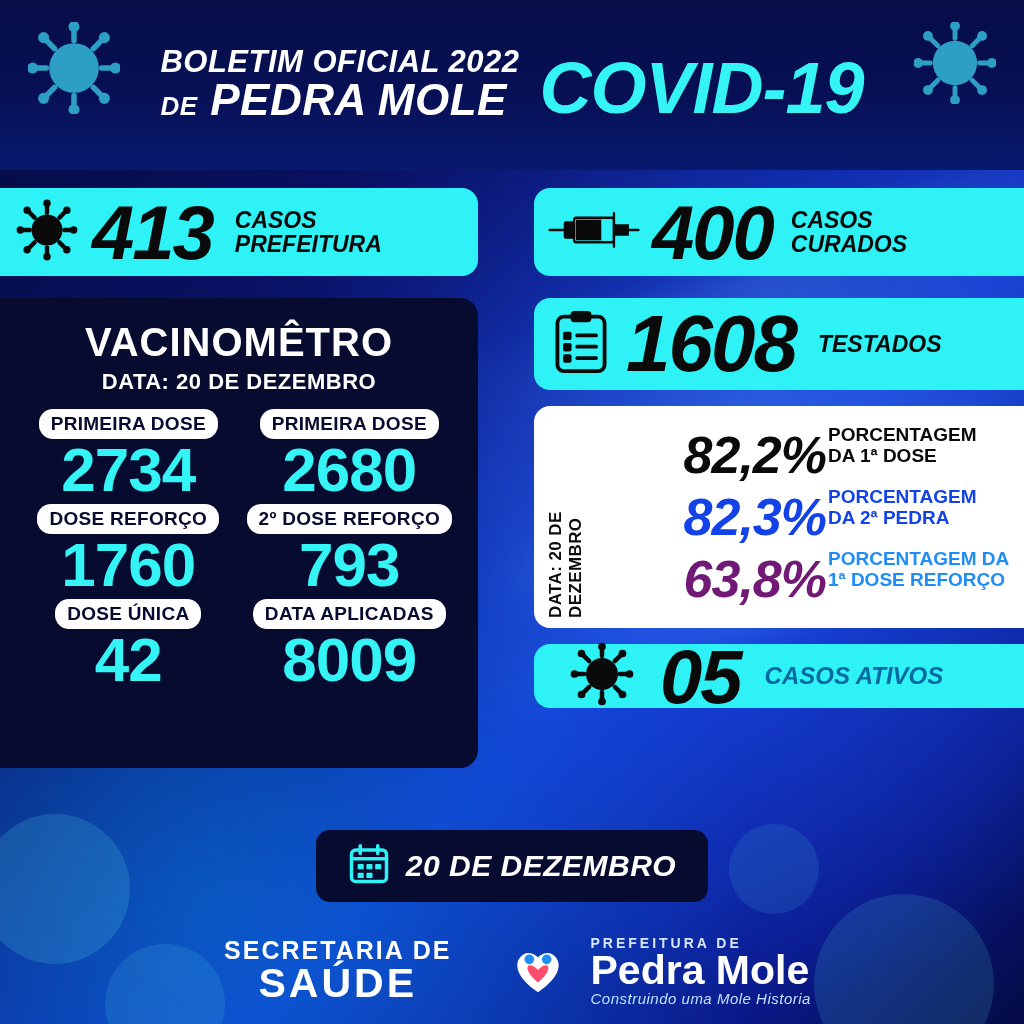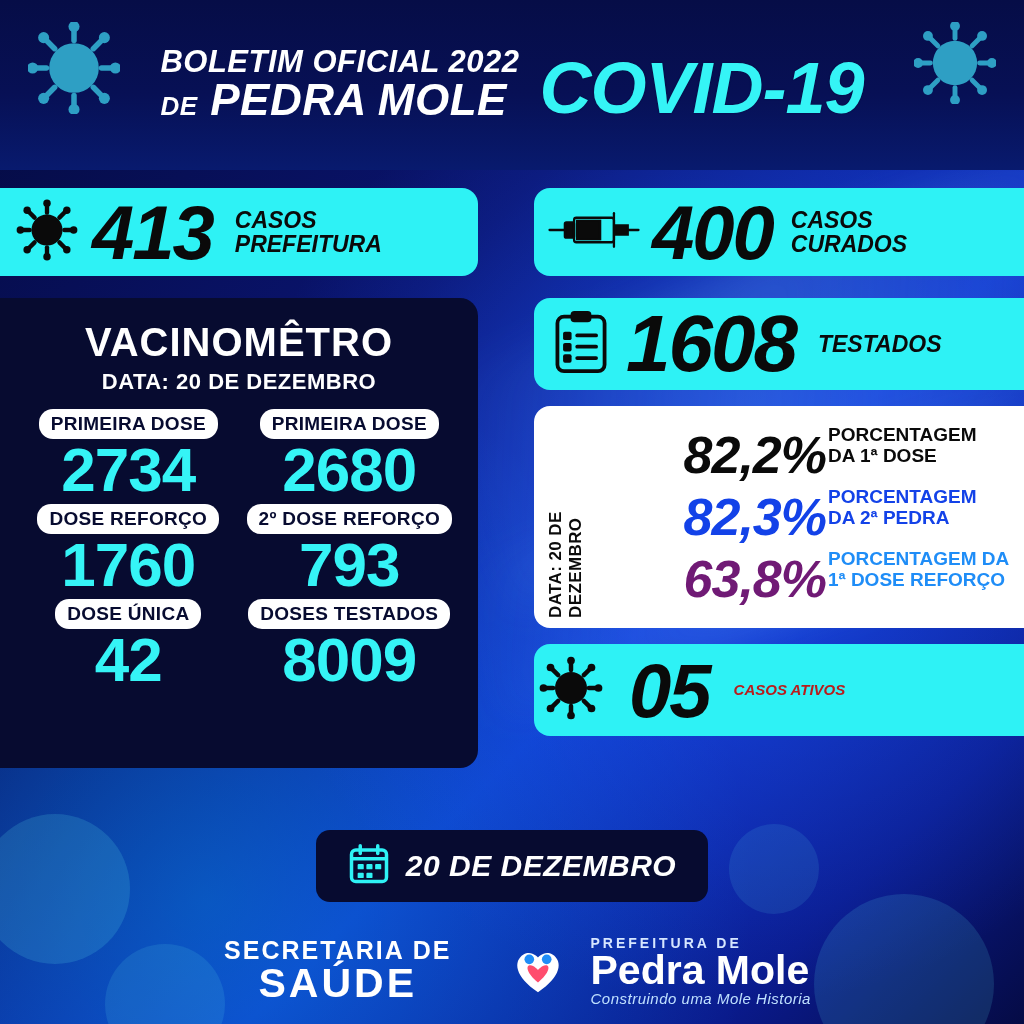--- a/index.html
+++ b/index.html
@@ -150,21 +150,21 @@
   }
   .pct-lbl { font-size: 19px; font-weight: bold; line-height: 1.1; }
   .v1 { color: #0a0a0a; }
   .v2 { color: #1342e8; }
   .v3 { color: #701a75; }
   .l1 { color: #0a0a0a; }
   .l2 { color: #1342e8; }
   .l3 { color: #1f8df7; }
 
   .row-ativos {
-    margin: 16px 0 14px 22px; height: 92px; padding-left: 5px;
+    margin: 16px 0 14px 22px; height: 64px; padding-left: 36px;
     border-radius: 16px 0 0 16px;
   }
 
   
   .date-banner {
     position: absolute; left: 50%; transform: translateX(-50%);
     top: 830px; width: 392px; height: 72px;
     background: #070b30; border-radius: 14px;
     display: flex; align-items: center; justify-content: center; gap: 16px;
   }
@@ -317,21 +317,21 @@
           </div>
           <div class="vcell">
             <div class="vcap">2º DOSE REFORÇO</div>
             <div class="vval">793</div>
           </div>
           <div class="vcell">
             <div class="vcap">DOSE ÚNICA</div>
             <div class="vval">42</div>
           </div>
           <div class="vcell">
-            <div class="vcap">DOSES TESTADOS</div>
+            <div class="vcap">DATA APLICADAS</div>
             <div class="vval">8009</div>
           </div>
         </div>
       </div>
     </div>
 
     <div class="col-right">
 
       <div class="pill cyan row-curados">
         <span style="margin-right:12px;">
@@ -423,21 +423,21 @@
               <circle cx="7" cy="50" r="6"></circle>
                 <circle cx="93" cy="50" r="6"></circle>
               <circle cx="18" cy="18" r="6"></circle>
                 <circle cx="82" cy="18" r="6"></circle>
               <circle cx="18" cy="82" r="6"></circle>
                 <circle cx="82" cy="82" r="6"></circle>
             </g>
           </svg>
         </span>
         <span class="big-num" style="font-size:76px;color:#0a0a0a;margin-right:24px;">05</span>
-        <span class="lbl" style="font-size:15px;color:#b91c1c;">CASOS ATIVOS</span>
+        <span class="lbl" style="font-size:24px;color:#0369a1;">CASOS ATIVOS</span>
       </div>
     </div>
   </div>
 
   <div class="date-banner">
     <span>
       <svg width="42" height="42" viewBox="0 0 48 48">
         <rect x="4" y="8" width="40" height="36" rx="5" fill="none" stroke="#2ef2f5" stroke-width="4"></rect>
         <line x1="4" y1="18" x2="44" y2="18" stroke="#2ef2f5" stroke-width="4"></line>
         <line x1="14" y1="3" x2="14" y2="12" stroke="#2ef2f5" stroke-width="4" stroke-linecap="round"></line>

